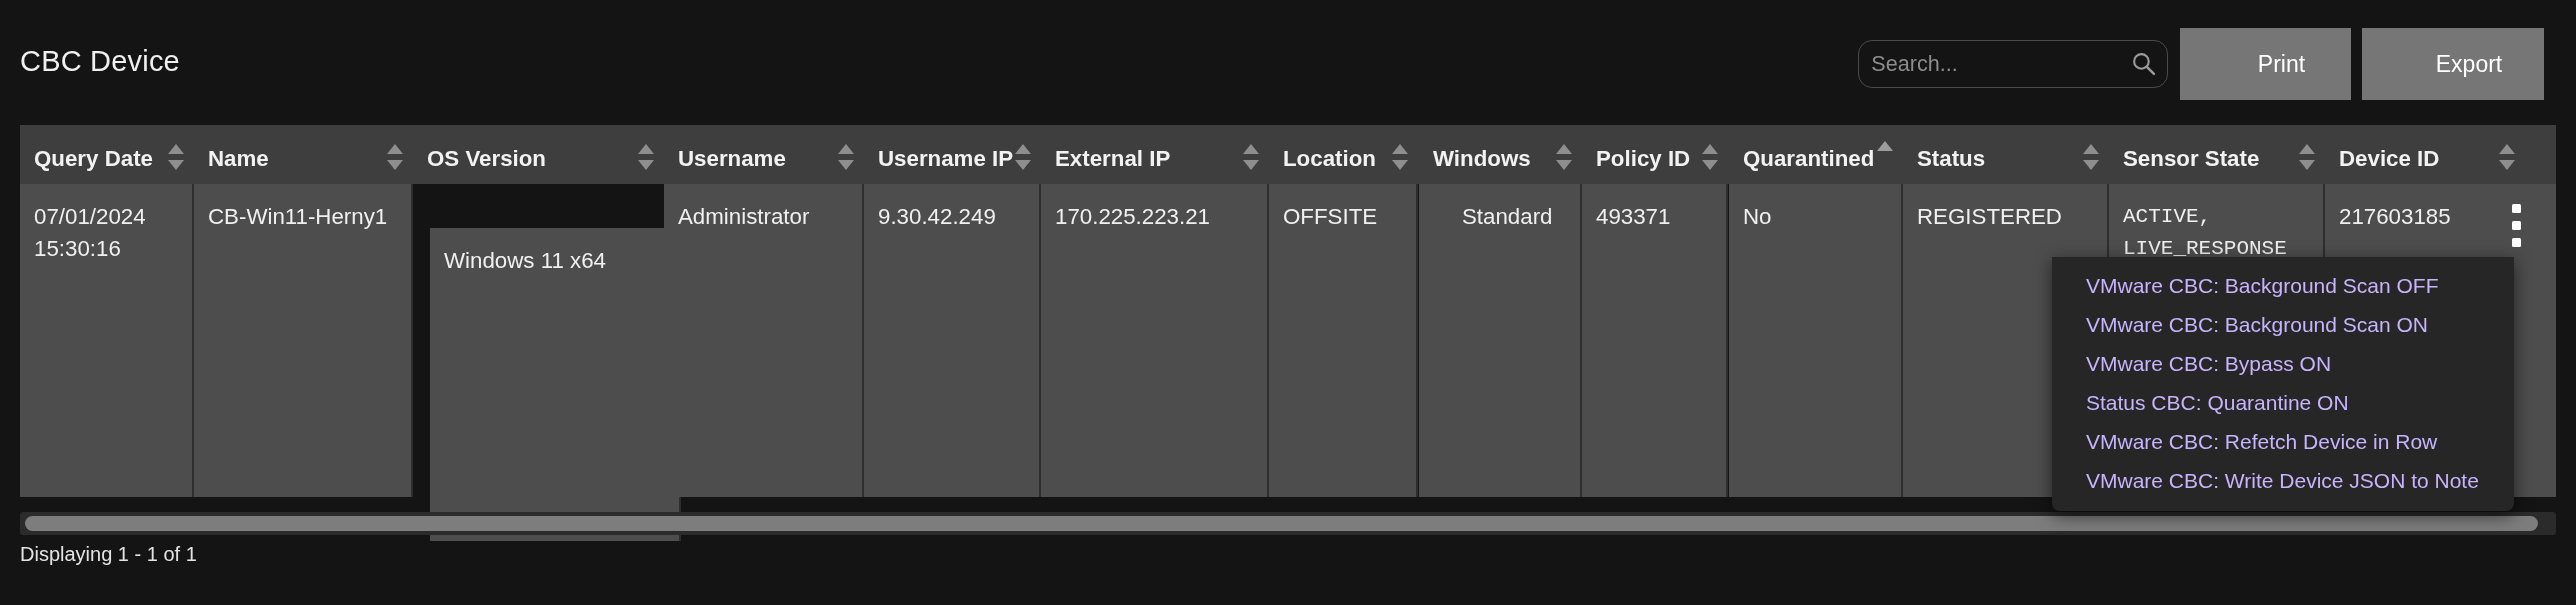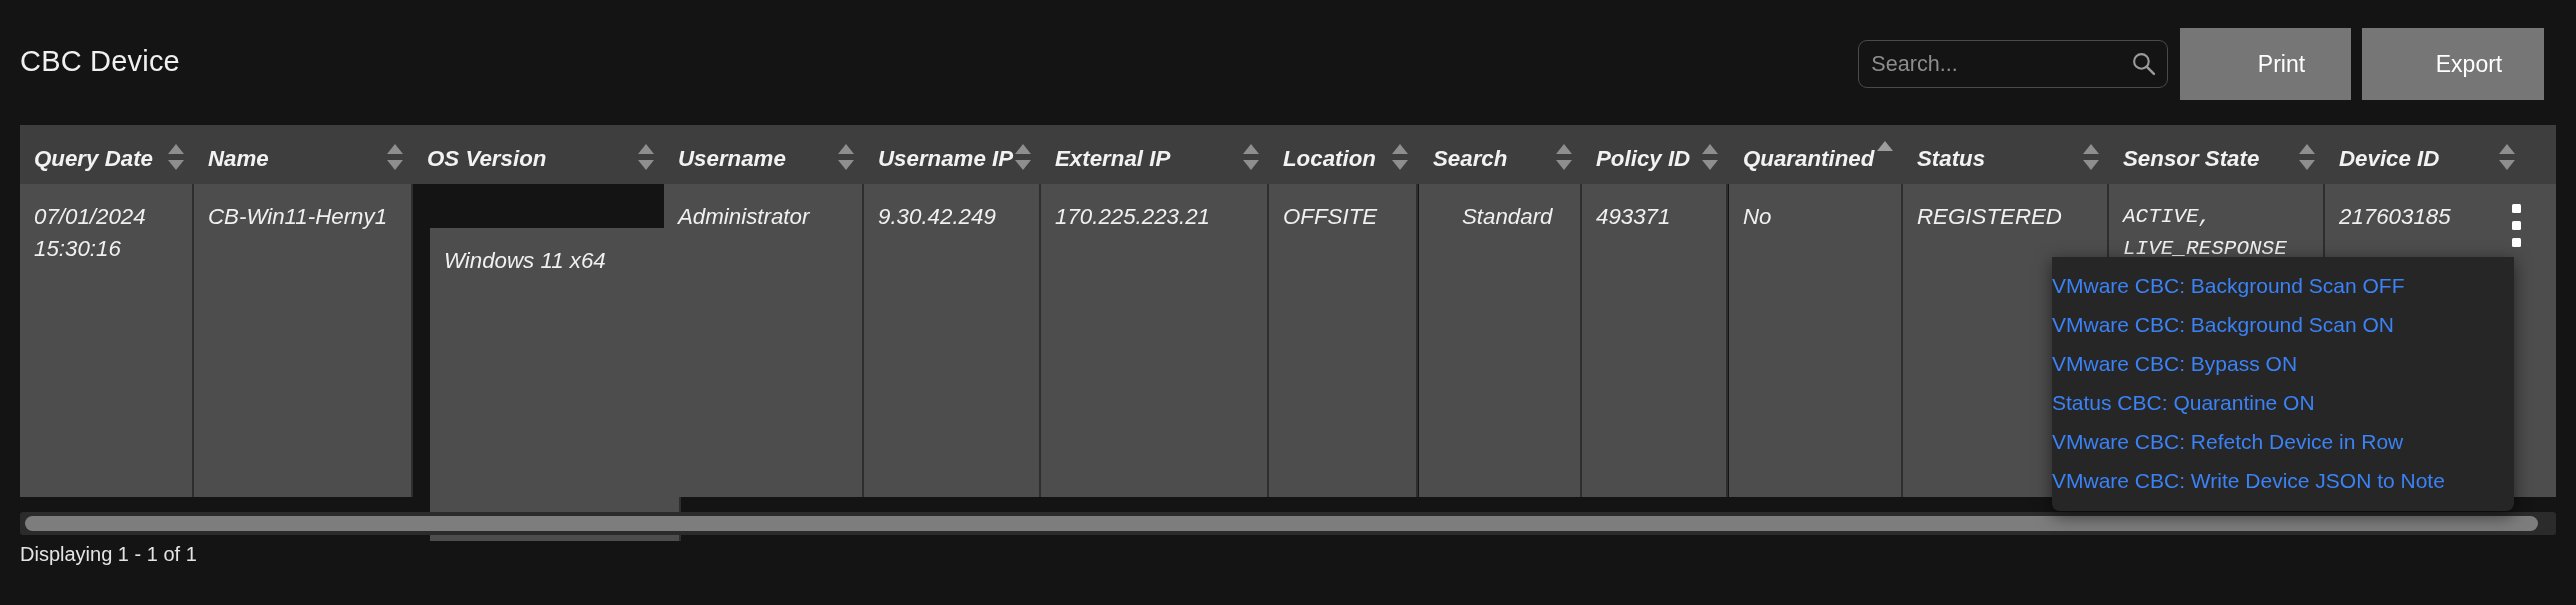--- a/index.html
+++ b/index.html
@@ -38,21 +38,21 @@
     white-space: nowrap;
   }
 
   .search-wrap {
     position: absolute;
     left: 1858px;
     top: 40px;
     width: 310px;
     height: 48px;
     border: 1.5px solid #4a4a4a;
-    border-radius: 9px;
+    border-radius: 14px;
     background: #141414;
   }
 
   .search-input {
     position: absolute;
     left: 0; top: 0;
     width: 262px;
     height: 45px;
     padding: 0 12.3px;
     border: none;
@@ -89,21 +89,20 @@
   .btn-export { left: 2362px; width: 182px; }
 
   
   .table-outer {
     position: absolute;
     left: 20px;
     top: 125px;
     width: 2370px;
     height: 373px;
     background: #bef264;
-    font-style: italic;
   }
 
   .thead {
     position: relative;
     width: 2536px;
     height: 59px;
     background: #3e3e3e;
   }
 
   .th {
@@ -197,21 +196,22 @@
     width: 462px;
     background: #262626;
     border-radius: 0 0 7.7px 7.7px;
     padding: 9.2px 0 10.8px 0;
     box-shadow: 0 4.6px 17px rgba(0,0,0,0.55);
     z-index: 50;
   }
   .ctxitem {
     height: 39px;
     line-height: 39px;
-    color: #3b82f6;
+    padding-left: 34px;
+    color: #c4b5fd;
     font-size: 21px;
     white-space: nowrap;
     cursor: pointer;
   }
 
   
   .hscroll {
     position: absolute;
     left: 20px;
     top: 512px;
@@ -308,21 +308,21 @@
           </span>
         </div>
       <div class="th" style="left:1249px;width:140px;">
           <span class="th-label">Location</span>
           <span class="sort" style="left:123px;">
             <i class="tri tri-up"></i>
             <i class="tri tri-down"></i>
           </span>
         </div>
       <div class="th" style="left:1399px;width:154px;">
-          <span class="th-label">Search</span>
+          <span class="th-label">Windows</span>
           <span class="sort" style="left:137px;">
             <i class="tri tri-up"></i>
             <i class="tri tri-down"></i>
           </span>
         </div>
       <div class="th" style="left:1562px;width:137px;">
           <span class="th-label">Policy ID</span>
           <span class="sort" style="left:120px;">
             <i class="tri tri-up"></i>
             <i class="tri tri-down"></i>

